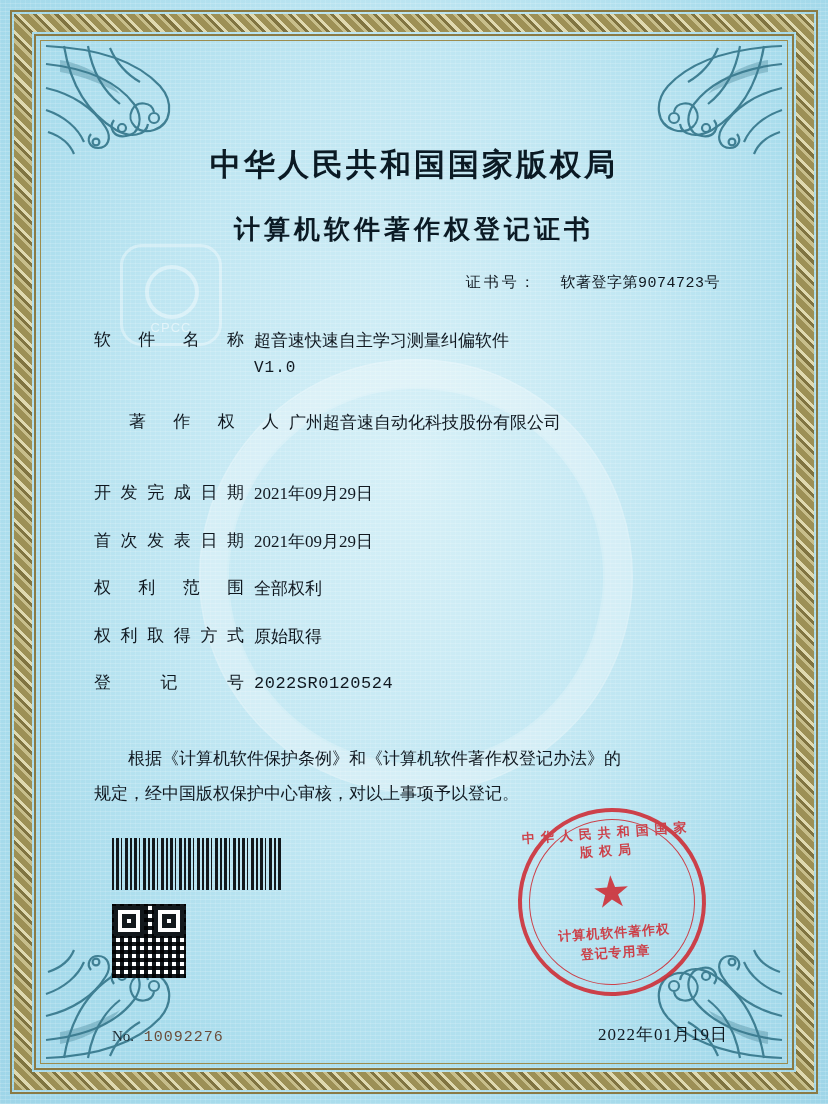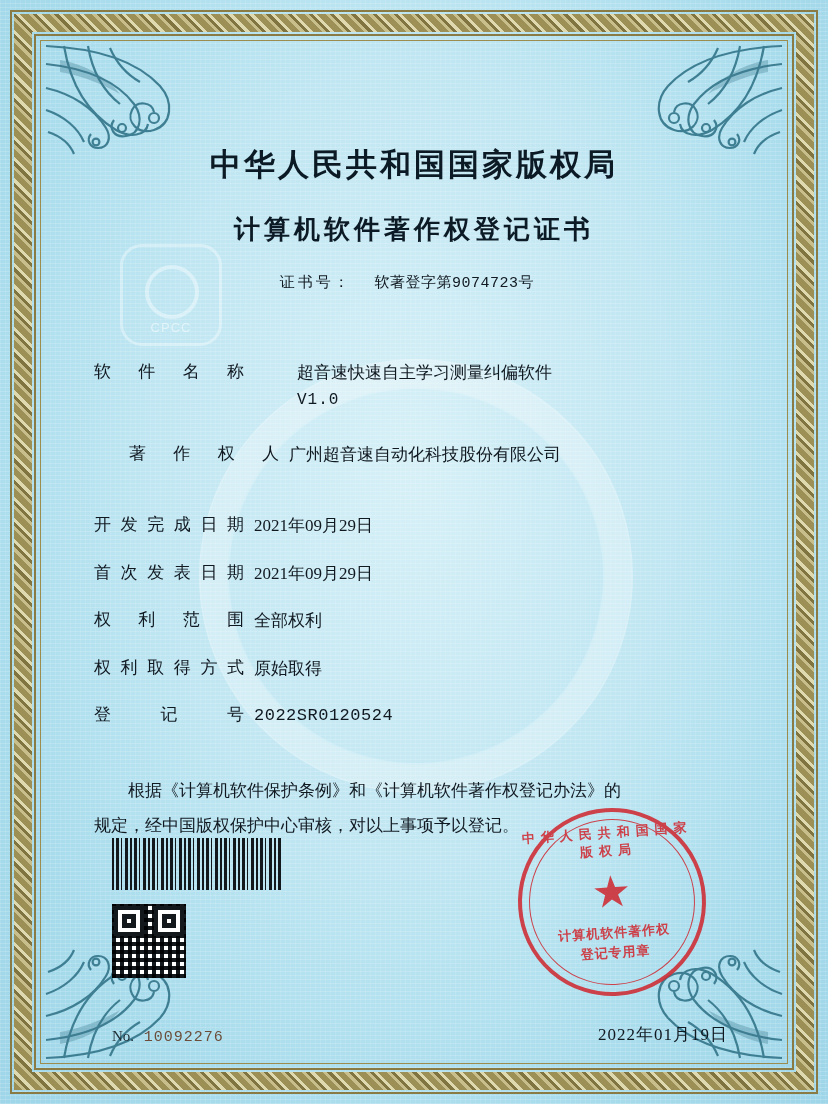--- a/index.html
+++ b/index.html
@@ -143,21 +143,21 @@
   .title-sub {
     text-align: center;
     font-size: 26px;
     letter-spacing: 4px;
     font-weight: bold;
     color: #0b1a24;
     margin-top: 26px;
   }
 
   .cert-no-line {
-    text-align: center;
+    text-align: right;
     margin-top: 26px;
     padding-right: 14px;
     font-size: 15px;
     letter-spacing: 1px;
   }
   .cert-no-label { letter-spacing: 3px; }
   .cert-no-value { margin-left: 18px; }
 
   .field {
     display: flex;
@@ -179,21 +179,21 @@
     line-height: 1.5;
   }
   .field .val .v2 {
     display: block;
     font-family: "Liberation Mono", monospace;
     font-size: 16px;
     letter-spacing: 1px;
     margin-top: 2px;
   }
 
-  .block-software { margin-top: 68px; gap: 43px; }
+  .block-software { margin-top: 36px; }
   .block-owner { margin-top: 30px; margin-left: 35px; }
   .gap-big { margin-top: 46px; }
 
   .mono { font-family: "Liberation Mono", monospace; letter-spacing: 0.5px; }
 
   .para {
     margin-top: 44px;
     font-size: 17px;
     line-height: 2.1;
     text-indent: 2em;

